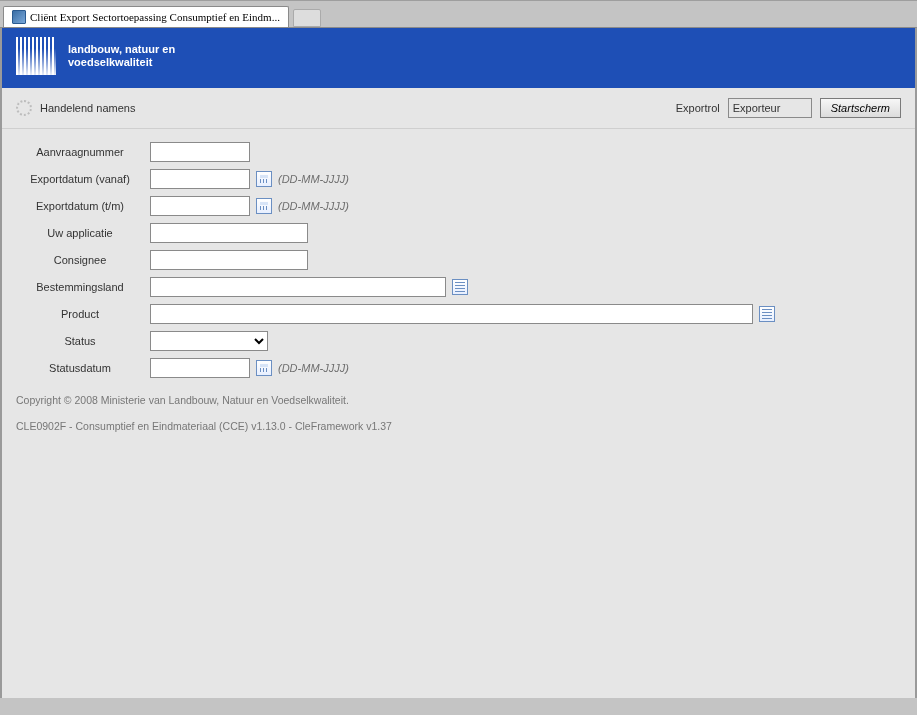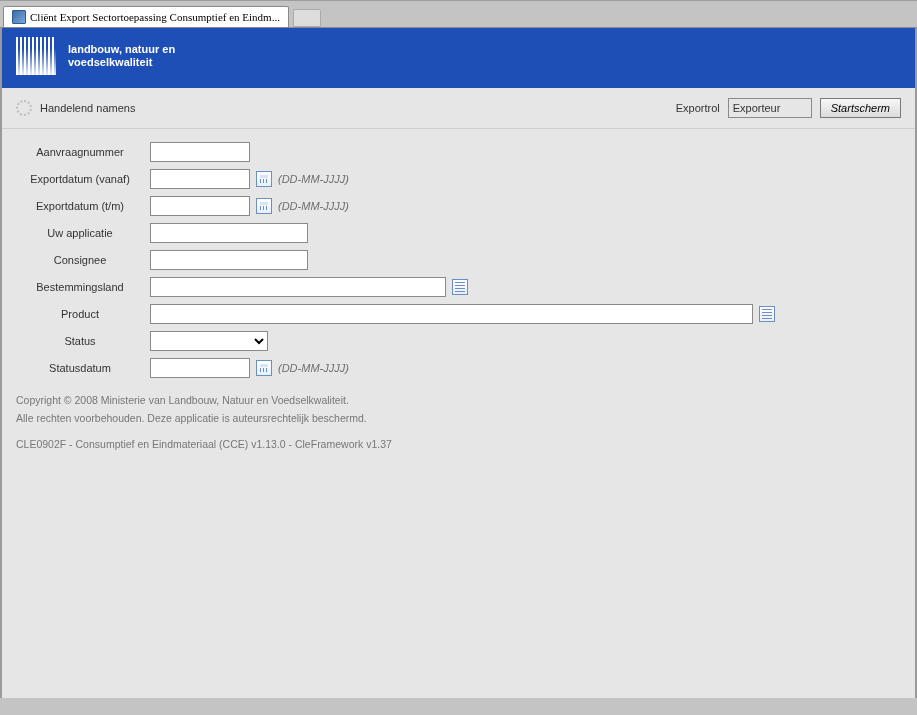--- a/index.html
+++ b/index.html
@@ -294,18 +294,17 @@
       <input class="text w-sm" value="" style="">
       <span class="cal-icon"></span>
       <span class="hint">(DD-MM-JJJJ)</span>
     </div>
 
   </div>
 
 
   <div class="footer">
     <div>Copyright © 2008 Ministerie van Landbouw, Natuur en Voedselkwaliteit.</div>
-    <div>Alle rechten voorbehouden. Deze applicatie is auteursrechtelijk beschermd.</div>
     <div style="height:8px"></div>
     <div>CLE0902F - Consumptief en Eindmateriaal (CCE) v1.13.0 - CleFramework v1.37</div>
   </div>
 
 </div>
 
 </body></html>

